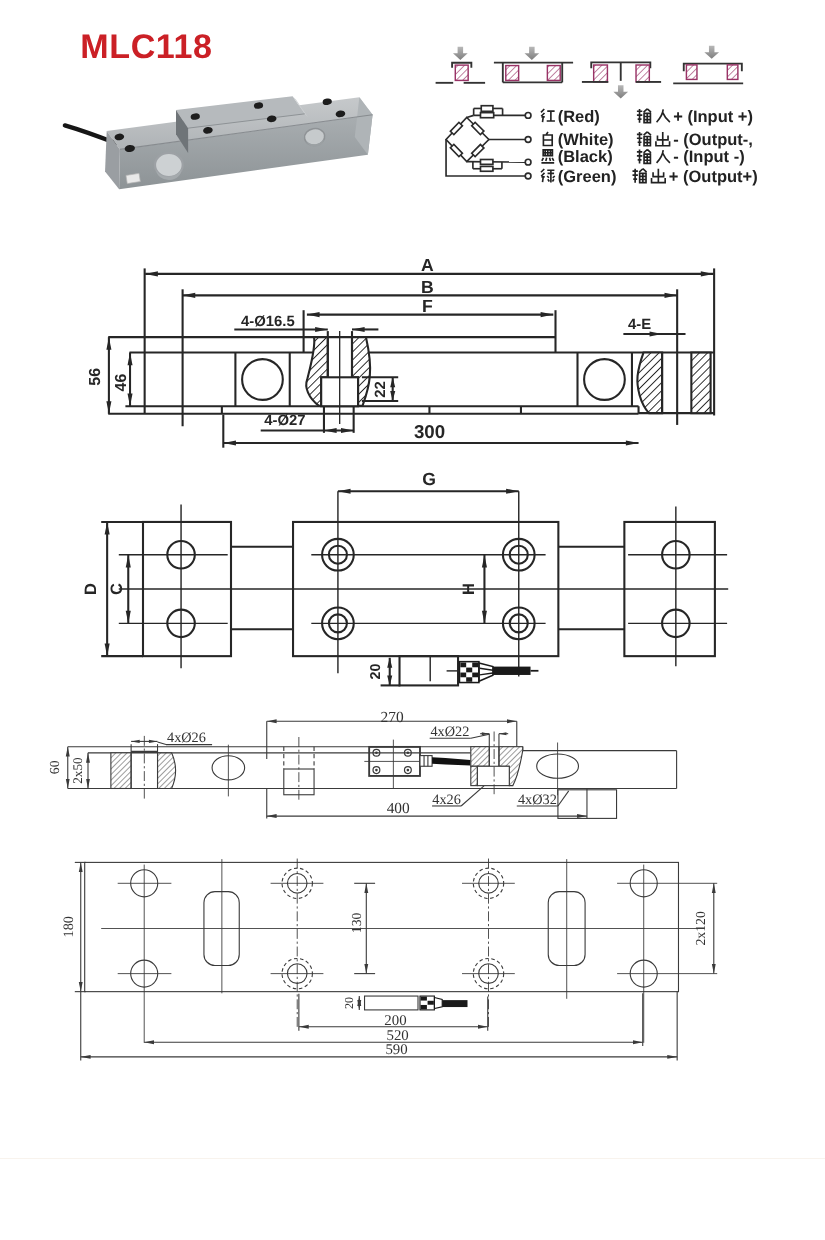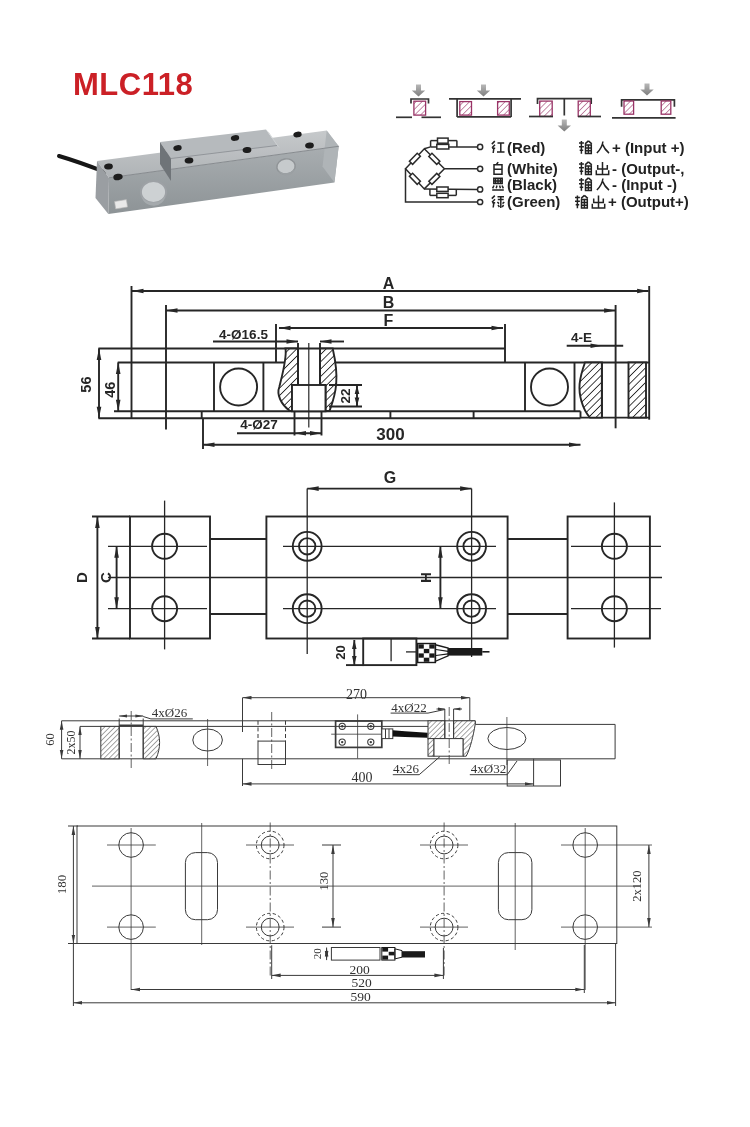--- a/index.html
+++ b/index.html
@@ -1,17 +1,17 @@
 <!DOCTYPE html>
 <html><head>
 <meta charset="utf-8">
 <style>
 html,body{margin:0;padding:0;background:#ffffff;}
 #page{position:relative;width:750px;height:1053px;background:#a16207;overflow:hidden;
-font-family:"Liberation Sans",sans-serif;margin-top:42px;}
+font-family:"Liberation Sans",sans-serif;}
 </style>
 </head>
 <body>
 <div id="page">
 <svg width="750" height="1127" viewBox="0 0 750 1127">
 <defs>
 <pattern id="hb" width="5.2" height="5.2" patternUnits="userSpaceOnUse" patternTransform="rotate(45)">
   <rect width="5.2" height="5.2" fill="#ffffff"></rect>
   <line x1="0" y1="0" x2="0" y2="5.2" stroke="#222222" stroke-width="1.7"></line>
 </pattern>

